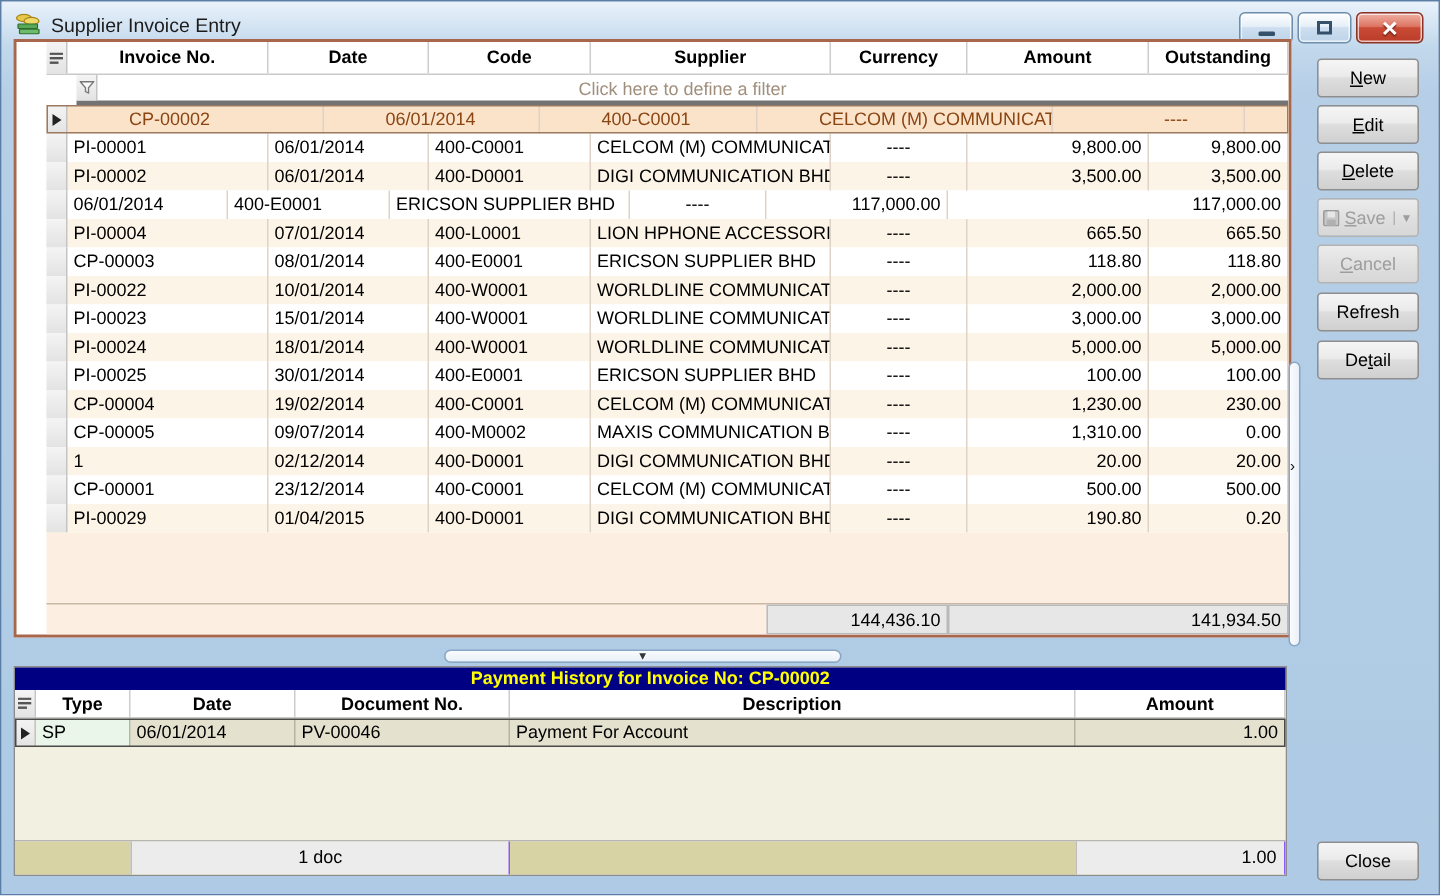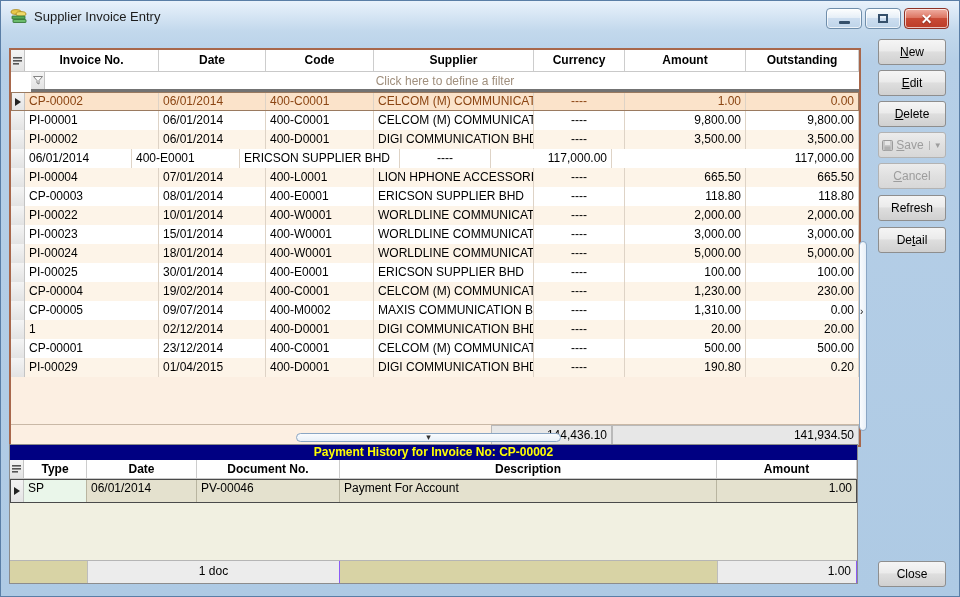--- a/index.html
+++ b/index.html
@@ -17,34 +17,34 @@
   .wbtn { width:36px; height:21px; border-radius:4px; border:1px solid #6f8eab;
     background:linear-gradient(#fdfefe,#e6eff7 45%,#cddef0 50%,#bed4e9);
     display:flex; align-items:center; justify-content:center; box-shadow:inset 0 0 0 1px rgba(255,255,255,.7); }
   .wbtn.close { width:45px; border-color:#8e3226;
     background:linear-gradient(#f0b0a4,#dd7663 45%,#c94b36 50%,#bb3c28); }
   .glyph-min { width:11px; height:3px; background:#35506b; margin-top:8px; border-radius:1px; }
   .glyph-max { width:10px; height:9px; border:2px solid #35506b; }
   .glyph-close { color:#fff; font-size:14px; font-weight:bold; line-height:1; text-shadow:0 1px 1px #7d2619; }
 
   
-  .grid1 { position:absolute; left:8px; top:47px; width:852px; height:399px;
-    border:2px solid #a8674b; background:#fff; display:flex; flex-direction:column; overflow:hidden; }
+  .grid1 { position:absolute; left:8px; top:25px; width:852px; height:399px;
+    border:2px solid #a8674b; background:#fff; display:flex; flex-direction:column; overflow:hidden;padding-left:20px; }
   .g-head { display:flex; height:22px; background:#fff; border-bottom:1px solid #c9c9c9; }
   .g-head .hc { font-size:12px; font-weight:bold; color:#000; text-align:center; line-height:21px;
     border-right:1px solid #cdcdcd; overflow:hidden; white-space:nowrap; }
   .g-filter { display:flex; height:20px; background:#fff; border-bottom:3px solid #737373; position:relative;margin-left:20px; }
   .filter-hint { position:absolute; left:0; right:0; top:0; bottom:0; text-align:center;
     font-size:12px; color:#a08f7d; line-height:19px; }
   .ind { width:14px; min-width:14px; background:linear-gradient(#f4f4f4,#e3e3e3);
     border-right:1px solid #c4c4c4; display:flex; align-items:center; justify-content:center; }
   .g-rows { }
   .row { display:flex; height:19px; background:#fff; }
   .row.alt { background:#fdf4e8; }
-  .row.sel { background:#fbe3ca; color:#8b4513; outline:1px solid #9a7a60; outline-offset:-1px; }
+  .row.sel { background:#fbe3ca; color:#8b4513; outline:1px solid #9a7a60; outline-offset:-1px;gap:37px; }
   .row .dc { font-size:12px; line-height:18px; padding-left:4px; border-right:1px solid #ded3c6;
     overflow:hidden; white-space:nowrap; }
   .row .num { text-align:right; padding-right:4px; padding-left:0; }
   .row .ctr { text-align:center; padding-left:0; }
   .tri { width:0; height:0; border-top:4px solid transparent; border-bottom:4px solid transparent; border-left:6px solid #222; }
   .g-fill { flex:1; background:#fcefe2; }
   .g-foot { display:flex; height:21px; background:#fcefe2; border-top:1px solid #c9b8a6; align-items:stretch; }
   .fcell { background:#e7e7e7; border:1px solid #b9b9b9; font-size:12px; line-height:19px; }
   .c0{width:14px;min-width:14px} .c1{width:134px;min-width:134px} .c2{width:107px;min-width:107px}
   .c3{width:108px;min-width:108px} .c4{width:160px;min-width:160px} .c5{width:91px;min-width:91px}
@@ -59,21 +59,21 @@
   .vsplit .ar { position:absolute; left:0px; top:64px; font-size:10px; color:#111; }
 
   
   .pay { position:absolute; left:8px; top:443px; width:849px; height:140px; border:1px solid #8c8c8c;
     display:flex; flex-direction:column; background:#f1f0e1; }
   .pay-title { height:15px; background:#000082; color:#ffff00; font-size:12px; font-weight:bold;
     text-align:center; line-height:14px; }
   .p-head { display:flex; height:19px; background:#fff; border-bottom:1px solid #c9c9c9; }
   .p-head .hc { font-size:12px; font-weight:bold; text-align:center; line-height:18px; border-right:1px solid #cdcdcd;
     overflow:hidden; white-space:nowrap; }
-  .p-row { display:flex; height:24px; background:#e4e1ce; outline:1px solid #4a4a4a; outline-offset:-1px; }
+  .p-row { display:flex; height:19px; background:#e4e1ce; outline:1px solid #4a4a4a; outline-offset:-1px; }
   .p-row .dc { font-size:12px; line-height:18px; padding-left:4px; border-right:1px solid #b9b5a0;
     overflow:hidden; white-space:nowrap; }
   .p-row .type { background:#eaf6ea; }
   .p-row .num { text-align:right; padding-right:4px; }
   .p-fill { flex:1; background:#f1f0e1; border-bottom:1px solid #b5b5b5; }
   .p-foot { display:flex; height:22px; background:#d8d3a5; align-items:stretch; }
   .p-foot .seg { font-size:12px; line-height:20px; }
   .p-foot .light { background:#ececec; border-left:1px solid #bdbdbd; border-right:1px solid #8b5cf6; } .p1{width:63px;min-width:63px} .p2{width:110px;min-width:110px}
   .p3{width:143px;min-width:143px} .p4{width:377px;min-width:377px} .p5{flex:1}
 

